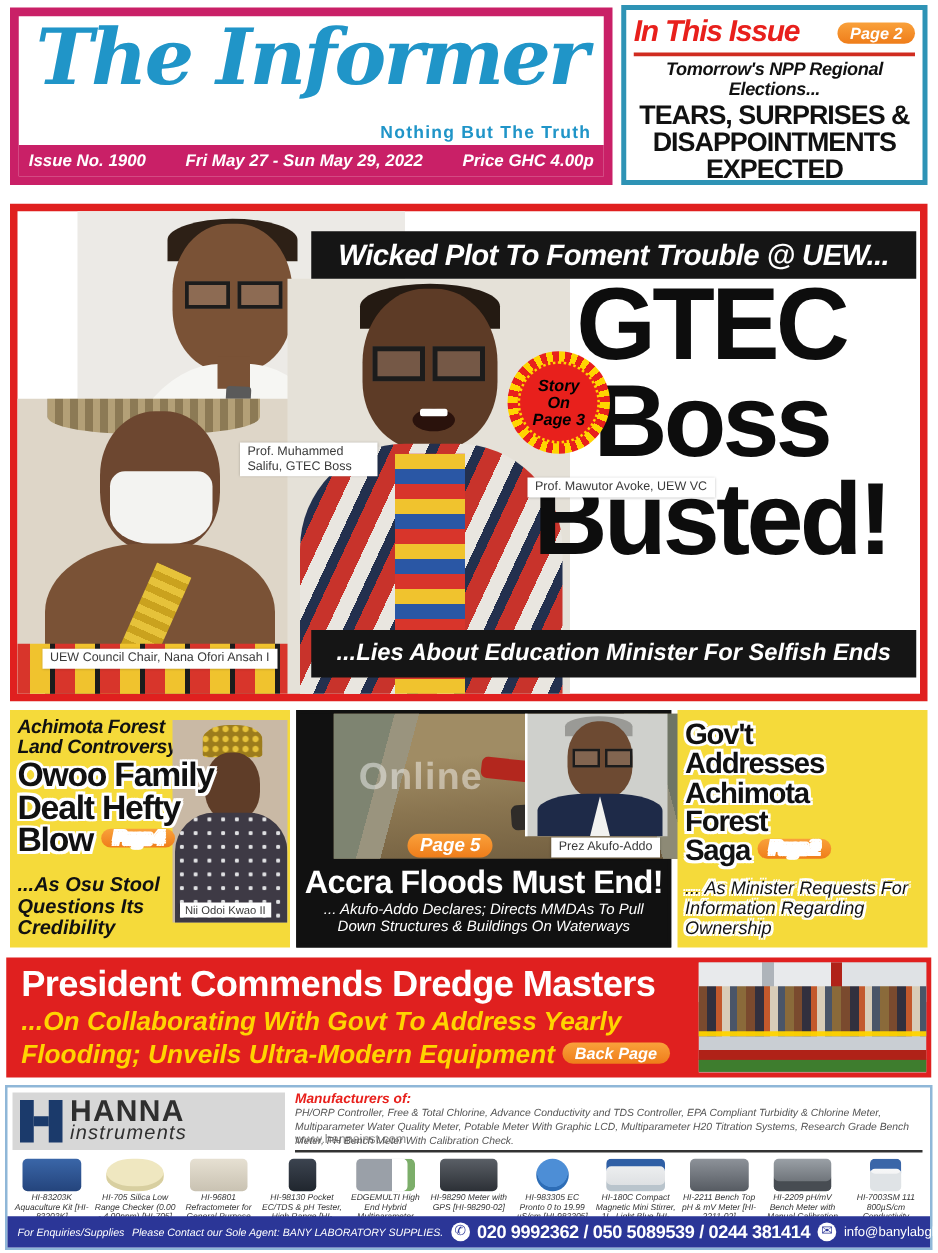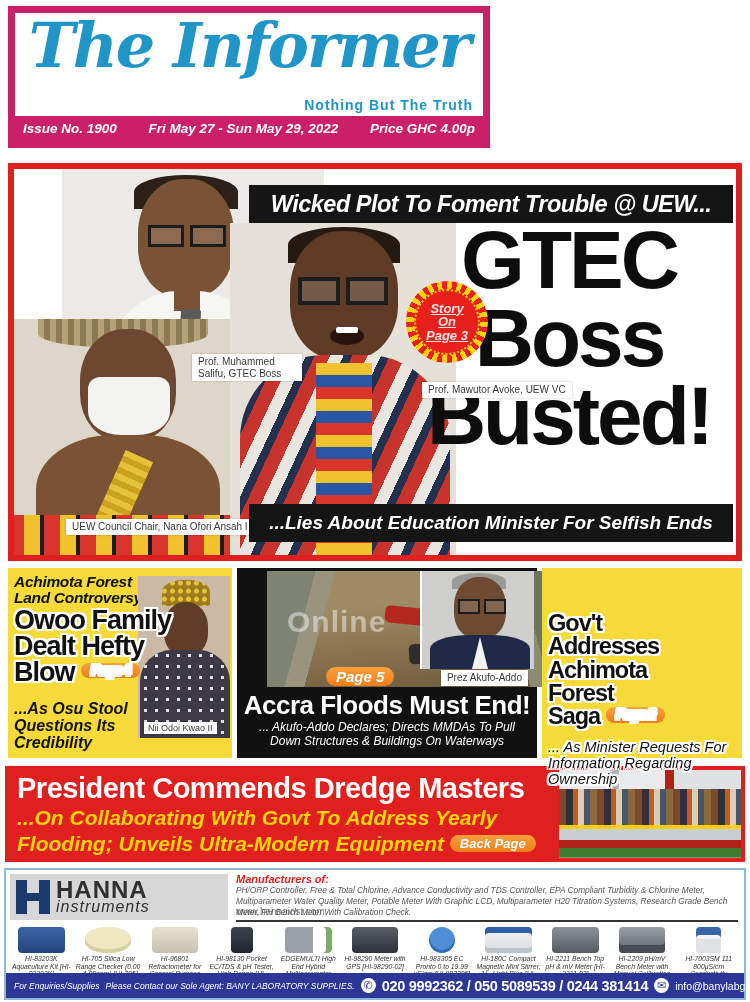--- a/index.html
+++ b/index.html
@@ -35,22 +35,22 @@
       font-weight:bold;font-size:82px;line-height:0.95;letter-spacing:-3px;color:#0d0d0d;}
   .lead-headline div{white-space:nowrap;}
   .lead-sub{position:absolute;left:235px;top:335px;width:484px;height:38px;background:#151515;color:#fff;
       display:flex;align-items:center;justify-content:center;font-weight:bold;font-style:italic;font-size:19px;}
   .caption{position:absolute;background:#fff;color:#3a3a3a;font-size:10px;line-height:1.15;padding:2px 6px;box-shadow:0 0 2px rgba(0,0,0,.25);}
 
   .badge{position:absolute;left:392px;top:112px;width:82px;height:82px;border-radius:50%;
       background:repeating-conic-gradient(#ffd400 0 7.5deg,#e8201c 7.5deg 15deg);
       display:flex;align-items:center;justify-content:center;}
   .badge-inner{width:66px;height:66px;border-radius:50%;background:#e8201c;border:2px dotted #ffd400;box-sizing:border-box;
-      color:#e5e5e5;font-weight:bold;font-style:italic;font-size:13px;line-height:1.05;text-align:center;
-      display:flex;flex-direction:column;justify-content:center;text-decoration:underline;}
+      color:#000000;font-weight:bold;font-style:italic;font-size:13px;line-height:1.05;text-align:center;
+      display:flex;flex-direction:column;justify-content:center;}
 
   
   .photo{position:absolute;overflow:hidden;}
   .ph-salifu{left:48px;top:-6px;width:262px;height:392px;background:#eceae6;}
   .ph-chief{left:-6px;top:150px;width:236px;height:242px;background:#ded6c8;}
   .ph-avoke{left:216px;top:54px;width:226px;height:338px;background:#e5e1d8;}
   .head{position:absolute;border-radius:46% 46% 42% 42%;}
   .glasses{position:absolute;display:flex;gap:6px;}
   .glasses i{display:block;border:3px solid #1c1c1c;background:rgba(255,255,255,.15);}
 
@@ -68,21 +68,21 @@
        linear-gradient(105deg,#7e8471 0 15%,#9a947e 15% 21%,rgba(0,0,0,0) 21%),
        linear-gradient(255deg,#6f7565 0 13%,#8d8a76 13% 19%,rgba(0,0,0,0) 19%),
        linear-gradient(175deg,#a08c64 0 30%,#8a7550 60%,#6f5c3e 100%); margin-left: 27px;}
   .car{position:absolute;border-radius:5px;}
   .watermark{position:absolute;left:20px;top:34px;color:rgba(255,255,255,.45);font-weight:bold;font-size:30px;letter-spacing:1px;}
   .ph-akufo{right:0;top:0;width:112px;height:98px;background:#cfd0cc;border-left:2px solid #fff;}
   .mid-black{position:absolute;left:0;bottom:0;width:100%;color:#fff;text-align:center;}
   .mid-headline{font-weight:bold;font-size:26px;letter-spacing:-0.5px;line-height:1.0;}
   .mid-sub{font-weight:normal;font-style:italic;font-size:12px;line-height:1.15;padding:3px 4px 6px;}
   .story-right{left:542px;top:568px;width:200px;height:190px;padding:8px 6px;}
-  .story-right .s-headline{font-size:23.5px;line-height:0.99;margin-top:36px;}
+  .story-right .s-headline{font-size:23.5px;line-height:0.99;}
   .ph-jinapor{right:0;top:6px;width:102px;height:158px;background:#efefec;z-index:1;}
   .story-right .sub{font-weight:normal;font-style:italic;font-size:14.5px;line-height:1.1;margin-top:12px;position:relative;z-index:2;}
 
   
   .banner{left:5px;top:766px;width:740px;height:96px;background:#e0201f;box-sizing:border-box;padding:6px 12px;}
   .banner-headline{color:#fff;font-weight:bold;font-size:29px;letter-spacing:-0.5px;white-space:nowrap;position:relative;z-index:2;}
   .banner-sub{color:#ffd400;font-weight:bold;font-style:italic;font-size:21px;line-height:1.22;white-space:nowrap;position:relative;z-index:2;}
   .crowd{right:4px;top:4px;width:182px;height:88px;z-index:1;
      background-color:#c9ced3;
      background-image:
@@ -140,20 +140,29 @@
   <div class="abs masthead">
     <div class="mast-title">The Informer</div>
     <div class="mast-tagline">Nothing But The Truth</div>
     <div class="issue-bar">
       <span>Issue No. 1900</span>
       <span>Fri May 27 - Sun May 29, 2022</span>
       <span>Price GHC 4.00p</span>
     </div>
   </div>
 
+  <div class="abs iti-box">
+    <div class="iti-head">
+      <span class="iti-title">In This Issue</span>
+      <span class="pill">Page 2</span>
+    </div>
+    <div class="iti-rule"></div>
+    <div class="iti-kicker">Tomorrow's NPP Regional Elections...</div>
+    <div class="iti-headline">TEARS, SURPRISES &amp; DISAPPOINTMENTS EXPECTED</div>
+  </div>
 
   <div class="abs lead">
 
     <div class="photo ph-salifu">
       <div class="abs" style="left:72px;top:12px;width:104px;height:34px;background:#2d2016;border-radius:50% 50% 0 0;"></div>
       <div class="head" style="left:76px;top:16px;width:96px;height:118px;background:#7a5236;"></div>
       <div class="glasses" style="left:86px;top:62px;">
           <i style="width:30px;height:16px;"></i>
           <i style="width:30px;height:16px;"></i>
         </div>
@@ -197,21 +206,21 @@
     <div class="badge">
       <div class="badge-inner">
         <span>Story</span>
         <span>On</span>
         <span>Page 3</span>
       </div>
     </div>
 
     <div class="caption" style="left:178px;top:185px;width:98px;">Prof. Muhammed Salifu, GTEC Boss</div>
     <div class="caption" style="left:368px;top:213px;white-space:nowrap;margin-left:40px;">Prof. Mawutor Avoke, UEW VC</div>
-    <div class="caption" style="left:20px;top:350px;white-space:nowrap;margin-left:32px;">UEW Council Chair, Nana Ofori Ansah I</div>
+    <div class="caption" style="left:20px;top:350px;white-space:nowrap;">UEW Council Chair, Nana Ofori Ansah I</div>
 
     <div class="lead-sub">
       <span>...Lies About Education Minister For Selfish Ends</span>
     </div>
   </div>
 
   <div class="abs ybox story-left">
     <div class="photo ph-odoi">
       <div class="abs" style="left:24px;top:4px;width:48px;height:26px;background:radial-gradient(circle at 30% 40%,#e6c23a 2px,#9c7c1c 3px) 0 0/8px 8px;border-radius:45% 45% 10% 10%;"></div>
       <div class="head" style="left:26px;top:26px;width:44px;height:54px;background:#5f3d28;"></div>

